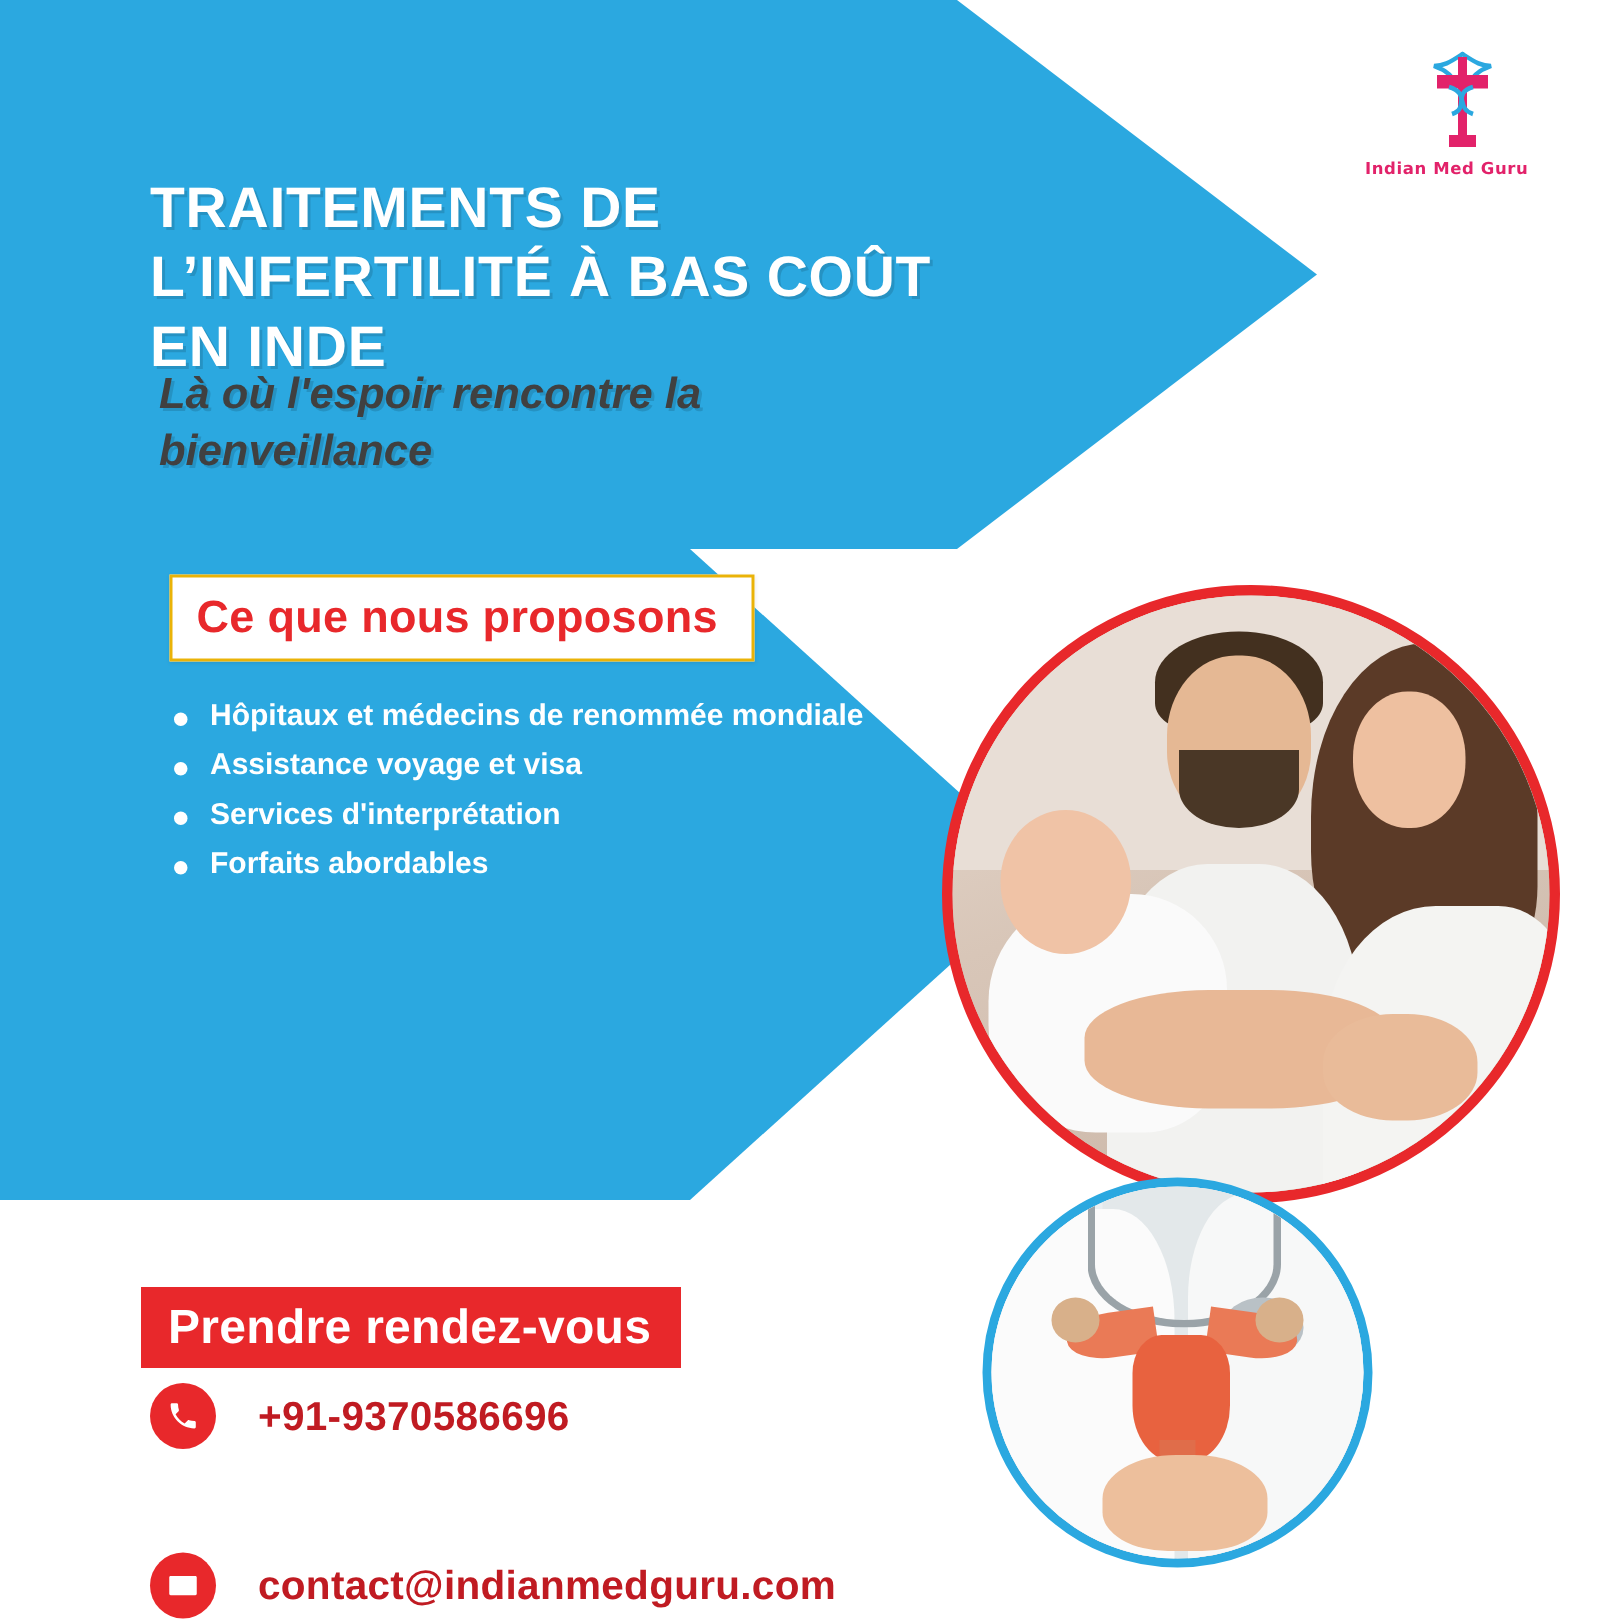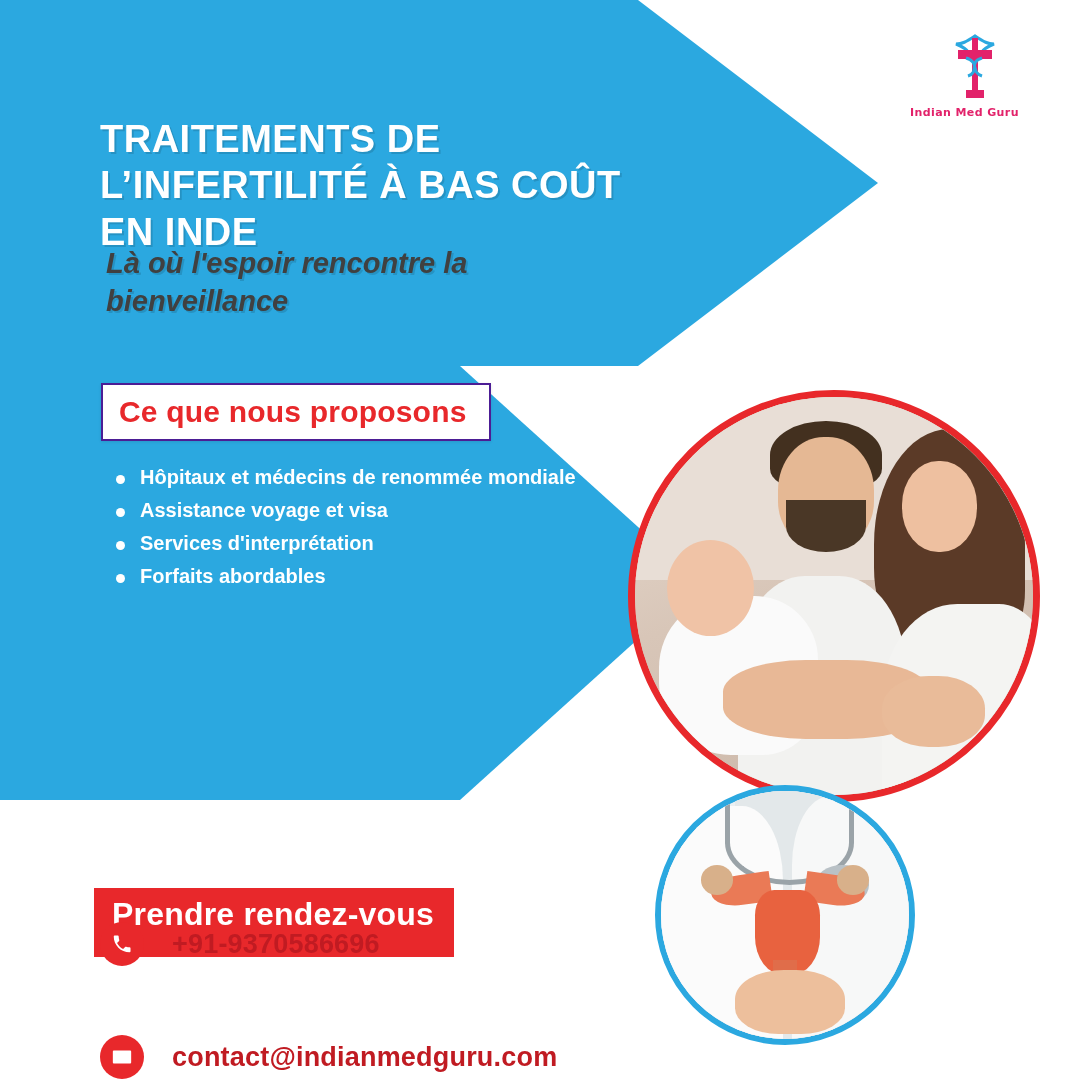--- a/index.html
+++ b/index.html
@@ -73,23 +73,23 @@
     font-size: 29px;
     line-height: 1.3;
     font-weight: 800;
     font-style: italic;
     text-shadow: 2px 2px 0 rgba(0,0,0,0.13);
   }
 
   
   .offer-box {
     position: absolute;
-    left: 101px; top: 383px;
+    left: 113px; top: 383px;
     background: #ffffff;
-    border: 2px solid #4c1d95;
+    border: 2px solid #eab308;
     padding: 10px 22px 10px 16px;
     box-shadow: 0 1px 3px rgba(0,0,0,0.10);
   }
   .offer-box-title {
     color: #E8282B;
     font-size: 30px;
     font-weight: 800;
     letter-spacing: 0.2px;
   }
 
@@ -116,22 +116,21 @@
     width: 9px; height: 9px;
     border-radius: 50%;
     background: #ffffff;
   }
 
   
   .cta-box {
     position: absolute;
     left: 94px; top: 858px;
     background: #E8282B;
-    padding: 8px 20px 24px 18px;
-    margin-top: 30px;
+    padding: 8px 20px 9px 18px;
   }
   .cta-box-title {
     color: #ffffff;
     font-size: 32px;
     font-weight: 800;
     letter-spacing: 0.2px;
   }
   .contact-row {
     position: absolute;
     display: flex;

